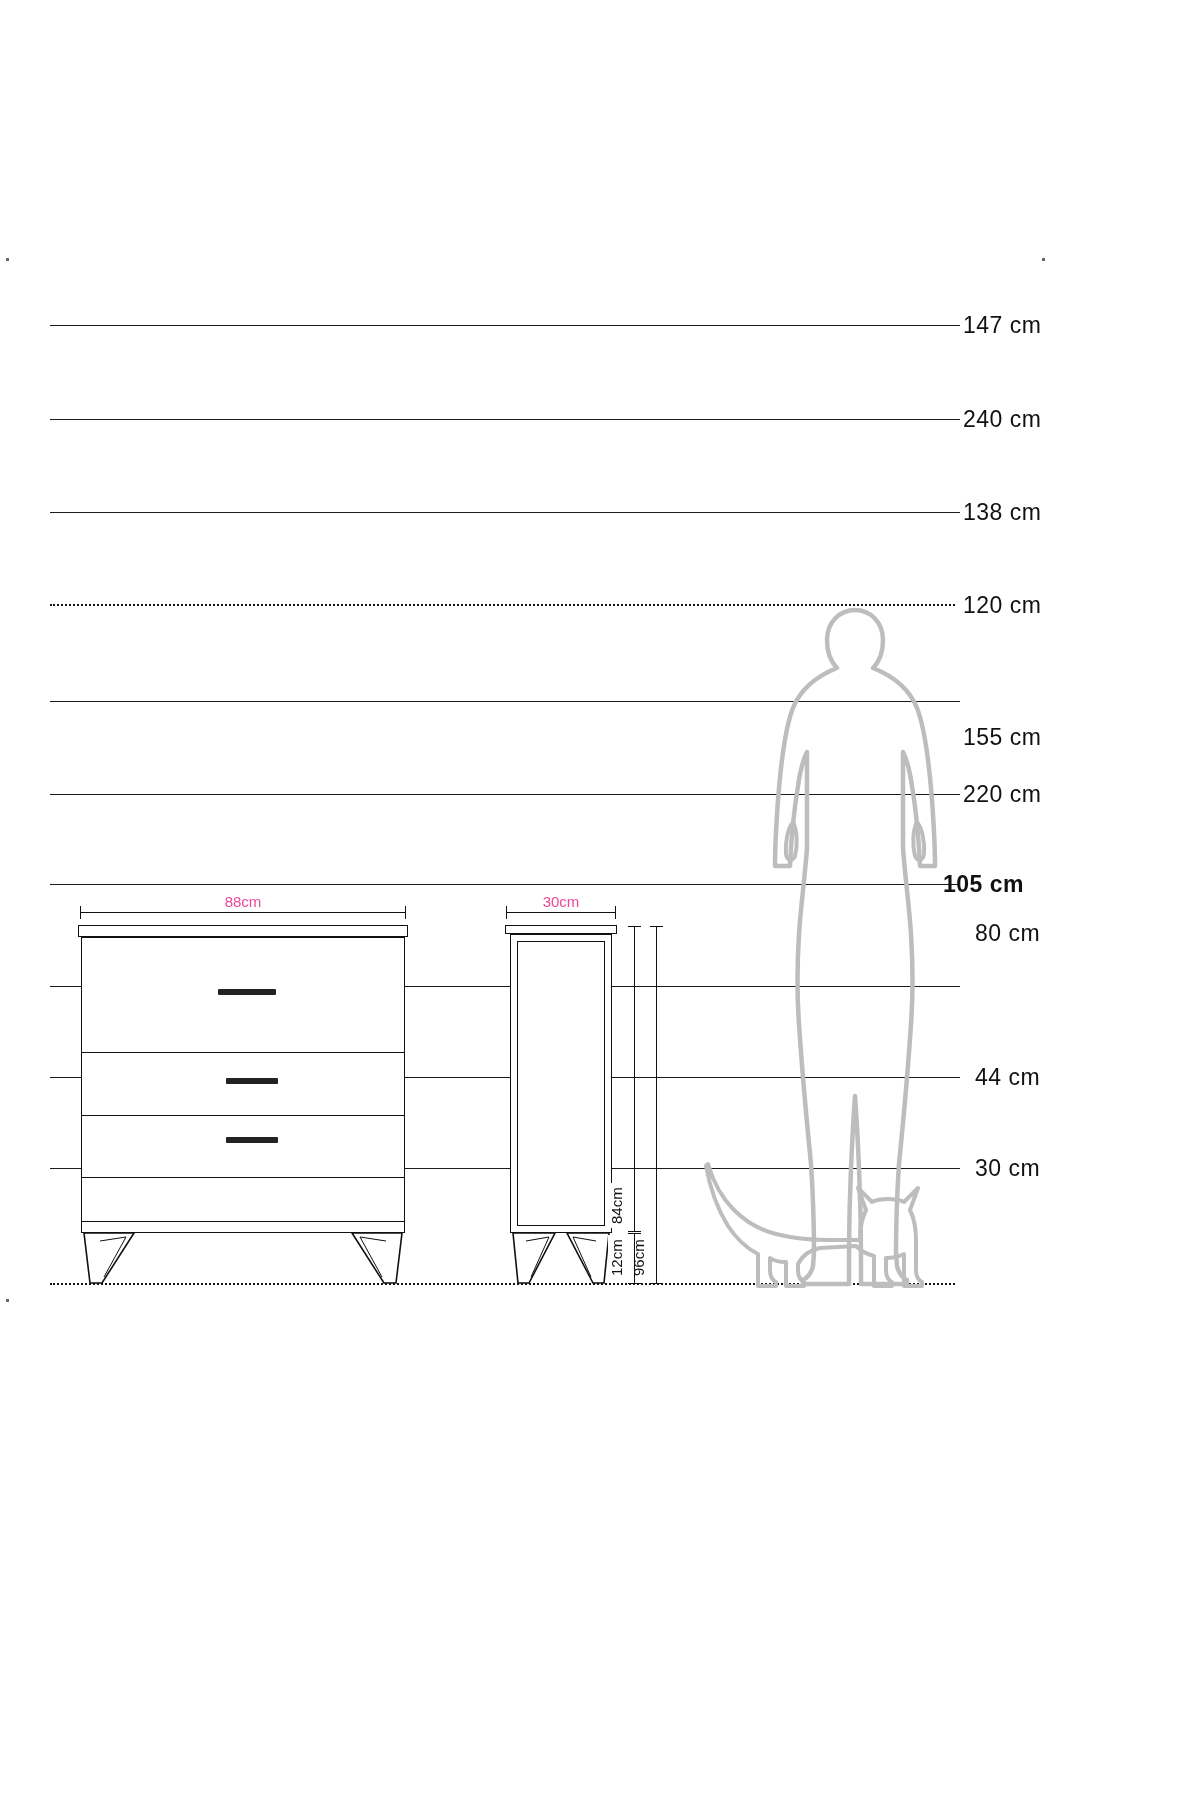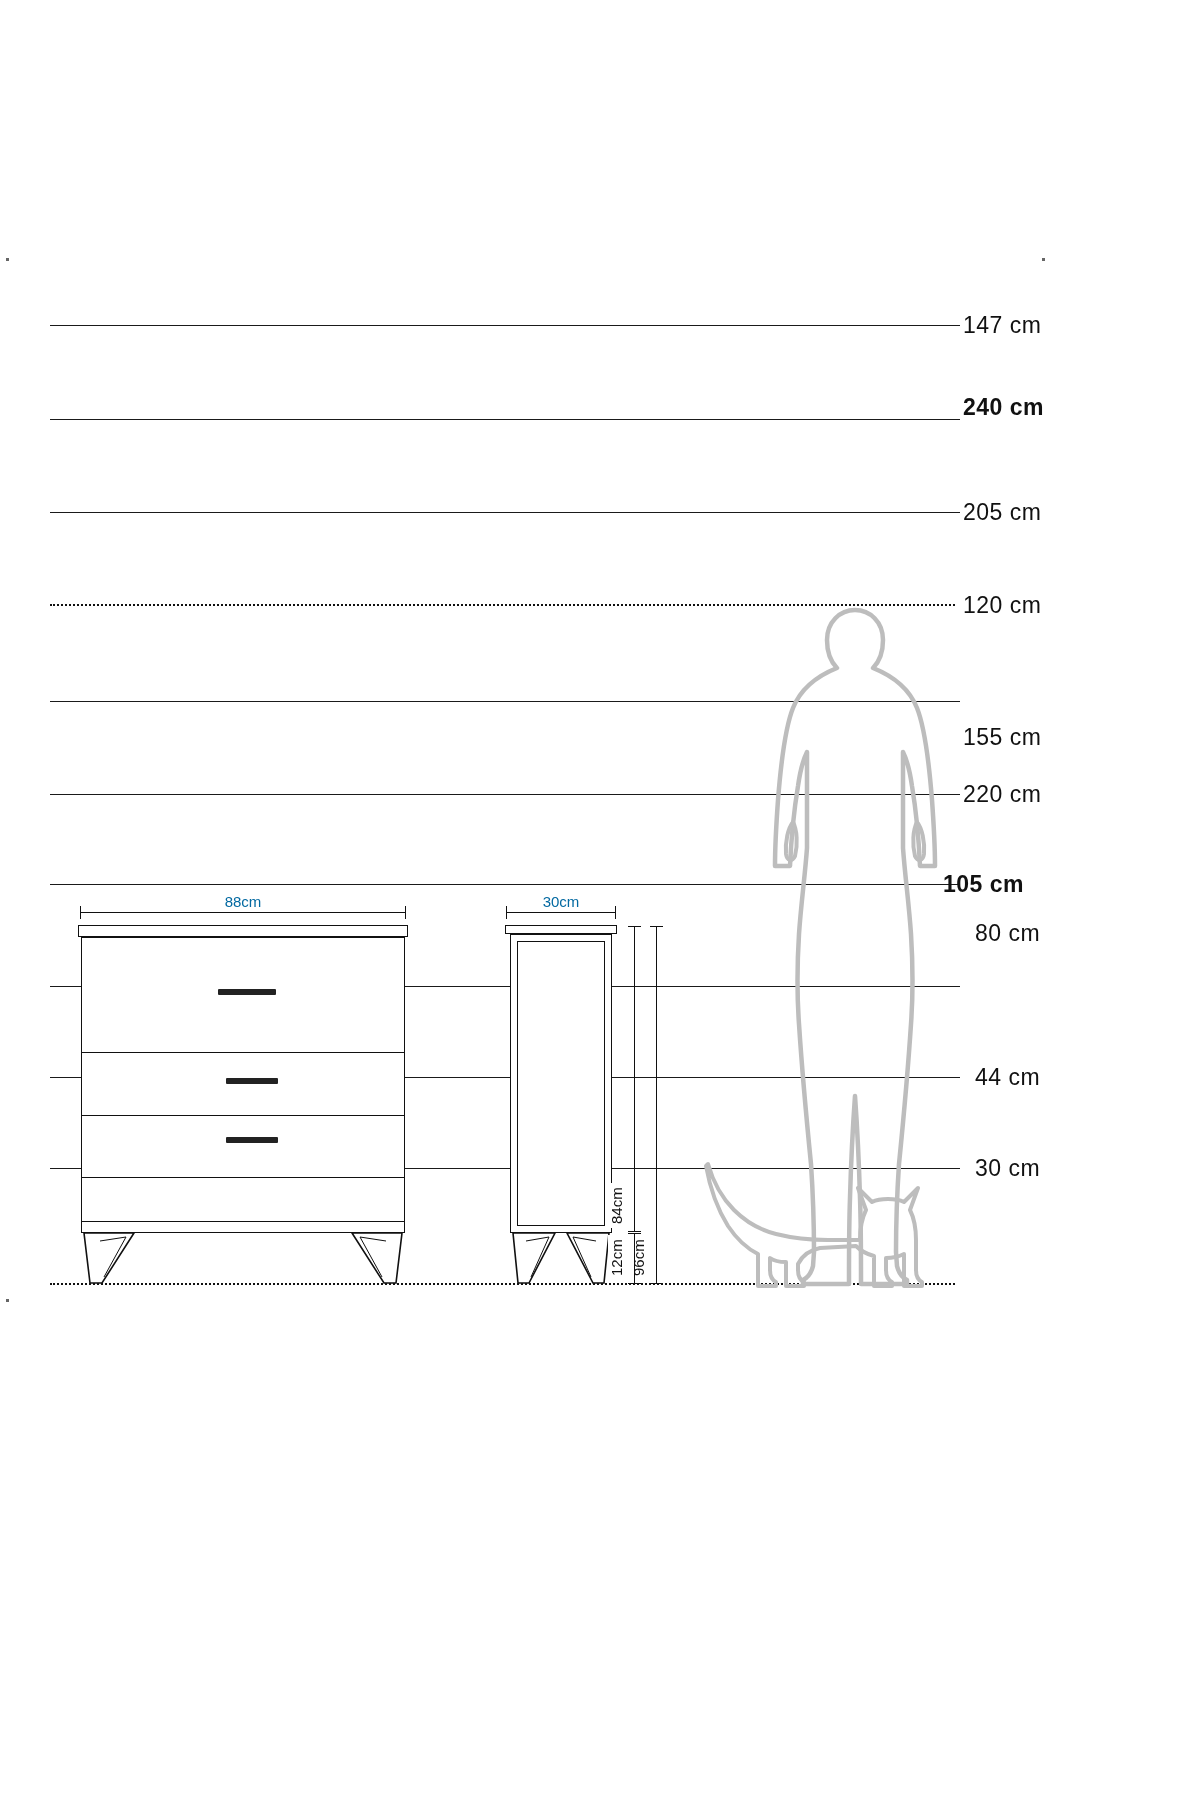--- a/index.html
+++ b/index.html
@@ -71,21 +71,21 @@
   .dim-h .cap-l { left: 0; }
   .dim-h .cap-r { right: 0; }
   .dim-h .dim-text {
     position: absolute;
     top: -19px;
     left: 50%;
     transform: translateX(-50%);
     background: #fff;
     padding: 0 5px;
     font-size: 15px;
-    color: #0369a1;
+    color: #ec4899;
     white-space: nowrap;
   }
   .dim-v {
     position: absolute;
     width: 1px;
     background: #111;
   }
   .dim-v .cap-t, .dim-v .cap-b {
     position: absolute;
     left: -6px;
@@ -144,25 +144,25 @@
   <div class="corner-dot" style="left:6px; top:258px;"></div>
   <div class="corner-dot" style="left:1042px; top:258px;"></div>
   <div class="corner-dot" style="left:6px; top:1299px;"></div>
 
   <div class="scale-line" style="left:50px; top:325px; width:900px;"></div>
   <div class="tick" style="left:938px; top:325px; width:22px;"></div>
   <div class="scale-label" style="left:963px; top:312px;">147 cm</div>
 
   <div class="scale-line" style="left:50px; top:419px; width:900px;"></div>
   <div class="tick" style="left:938px; top:419px; width:22px;"></div>
-  <div class="scale-label" style="left:963px; top:394px;font-weight:bold;">240 cm</div>
+  <div class="scale-label" style="left:963px; top:406px;">240 cm</div>
 
   <div class="scale-line" style="left:50px; top:512px; width:900px;"></div>
   <div class="tick" style="left:938px; top:512px; width:22px;"></div>
-  <div class="scale-label" style="left:963px; top:499px;">205 cm</div>
+  <div class="scale-label" style="left:963px; top:499px;">138 cm</div>
 
   <div class="dash-180" style="left:50px; top:604px; width:905px;"></div>
   <div class="scale-label" style="left:963px; top:592px;">120 cm</div>
 
   <div class="scale-line" style="left:50px; top:701px; width:900px;"></div>
   <div class="tick" style="left:938px; top:701px; width:22px;"></div>
   <div class="scale-label" style="left:963px; top:688px;margin-top:36px;">155 cm</div>
 
   <div class="scale-line" style="left:50px; top:794px; width:900px;"></div>
   <div class="tick" style="left:938px; top:794px; width:22px;"></div>

